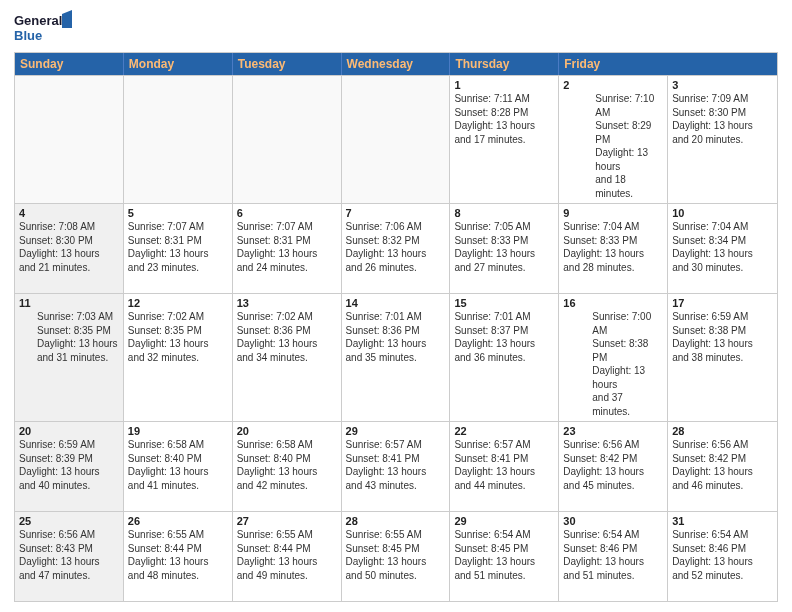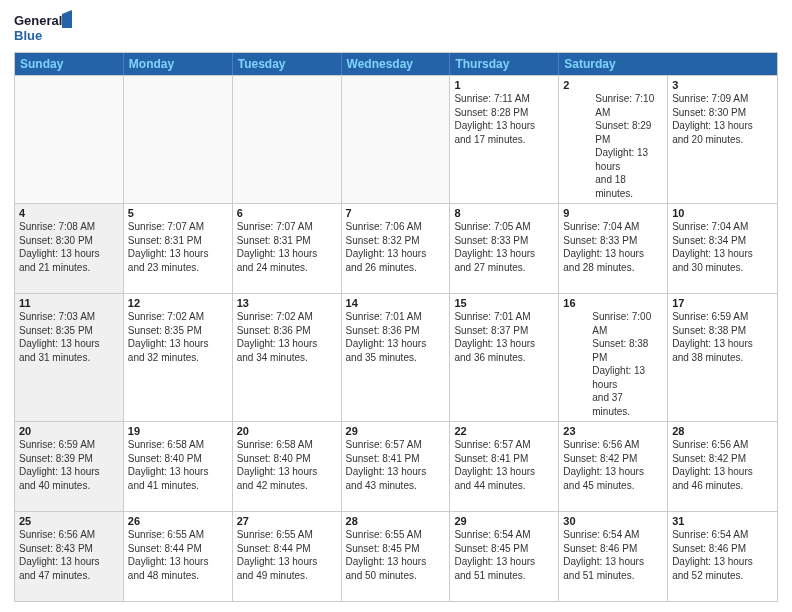--- a/index.html
+++ b/index.html
@@ -46,21 +46,21 @@
       display: flex;
       flex-direction: column;
       border: 1px solid #ccc;
     }
     .cal-header-row {
       display: grid;
       grid-template-columns: repeat(7, 1fr);
       background: #2563a8;
     }
     .cal-header-cell {
-      color: #7dd3fc;
+      color: #fdba74;
       font-size: 12px;
       font-weight: bold;
       padding: 4px 5px;
       border-right: 1px solid #4a7bc4;
       text-align: left;
     }
     .cal-header-cell:last-child { border-right: none; }
     .cal-body {
       flex: 1;
       display: flex;
@@ -113,21 +113,21 @@
     </div>
   </div>
 
   <div class="calendar">
     <div class="cal-header-row">
     <div class="cal-header-cell">Sunday</div>
         <div class="cal-header-cell">Monday</div>
         <div class="cal-header-cell">Tuesday</div>
         <div class="cal-header-cell">Wednesday</div>
         <div class="cal-header-cell">Thursday</div>
-        <div class="cal-header-cell">Saturday</div>
+        <div class="cal-header-cell">Friday</div>
       </div>
     <div class="cal-body">
     <div class="cal-row">
           <div class="cal-cell empty"></div>
           <div class="cal-cell empty"></div>
           <div class="cal-cell empty"></div>
           <div class="cal-cell empty"></div>
           <div class="cal-cell">
             <div class="day-num">1</div>
             <div class="cell-text" style="white-space: pre-line;">Sunrise: 7:11 AM
@@ -197,21 +197,21 @@
             <div class="day-num">10</div>
             <div class="cell-text" style="white-space: pre-line;">Sunrise: 7:04 AM
 Sunset: 8:34 PM
 Daylight: 13 hours
 and 30 minutes.</div>
           </div>
         </div>
         <div class="cal-row">
           <div class="cal-cell shaded">
             <div class="day-num">11</div>
-            <div class="cell-text" style="white-space: pre-line;">Sunrise: 7:03 AM
+            <div class="cell-text" style="white-space: pre-line; margin-left: 18px;">Sunrise: 7:03 AM
 Sunset: 8:35 PM
 Daylight: 13 hours
 and 31 minutes.</div>
           </div>
           <div class="cal-cell">
             <div class="day-num">12</div>
             <div class="cell-text" style="white-space: pre-line;">Sunrise: 7:02 AM
 Sunset: 8:35 PM
 Daylight: 13 hours
 and 32 minutes.</div>

